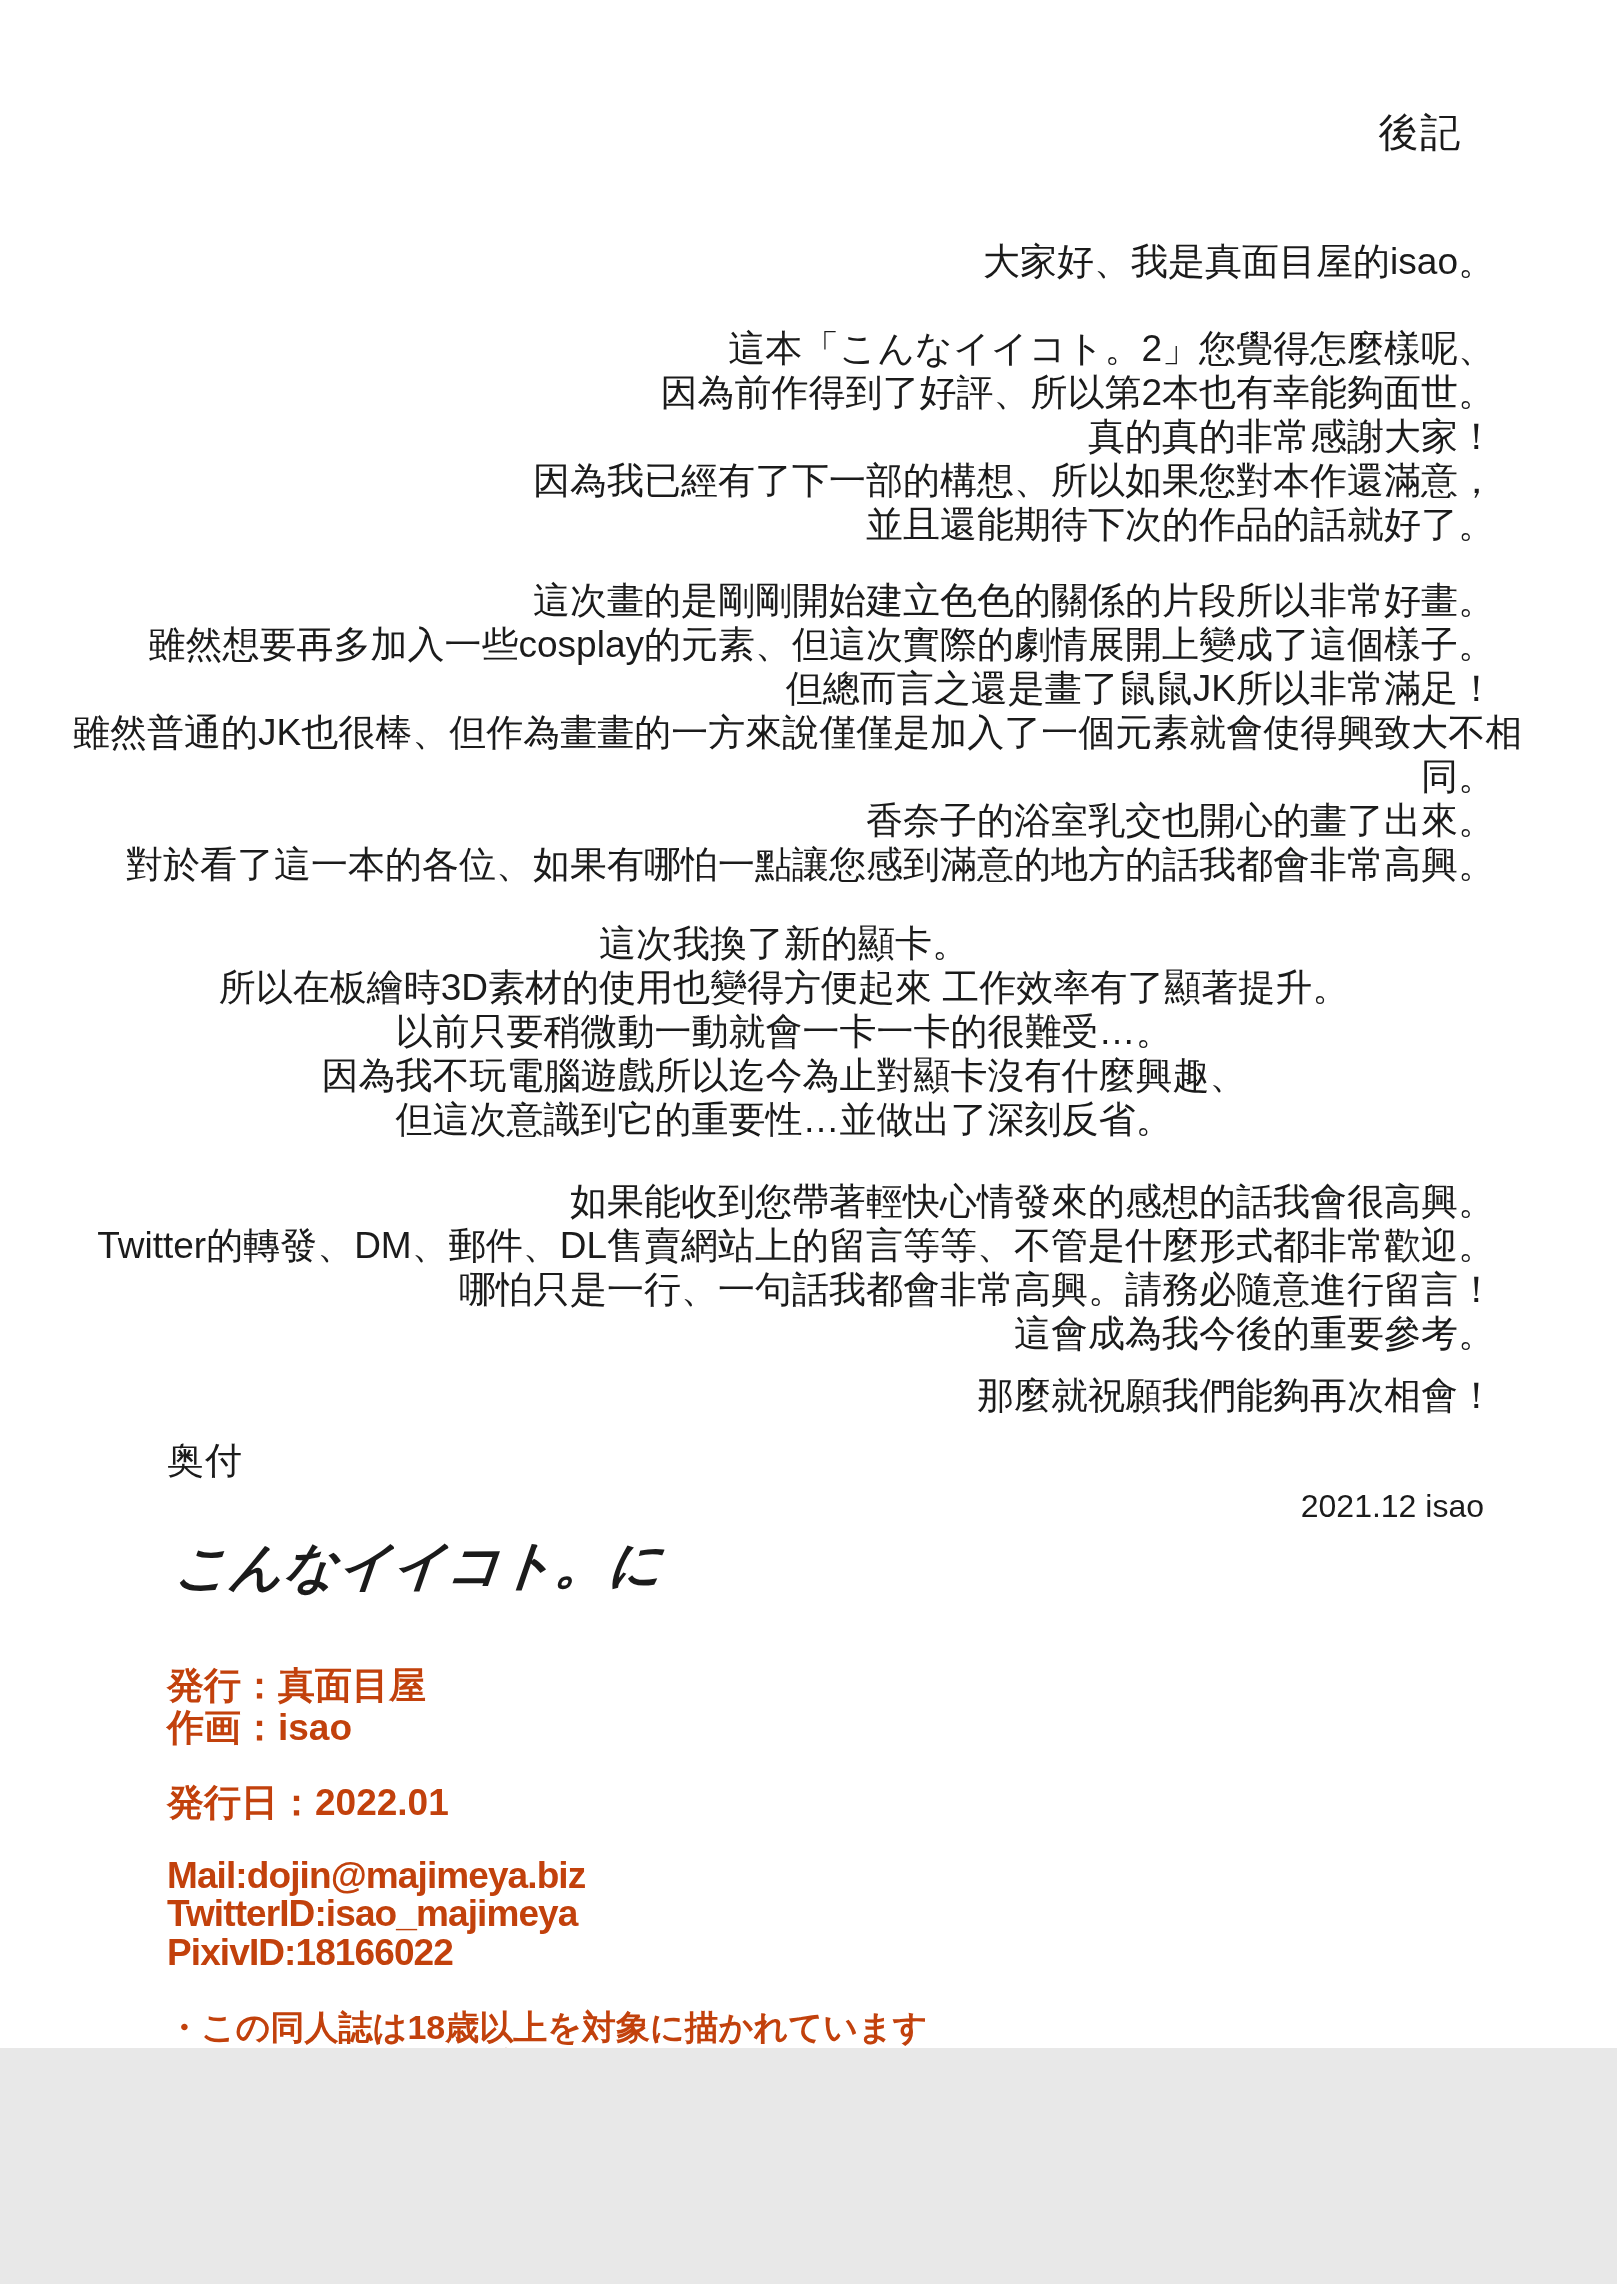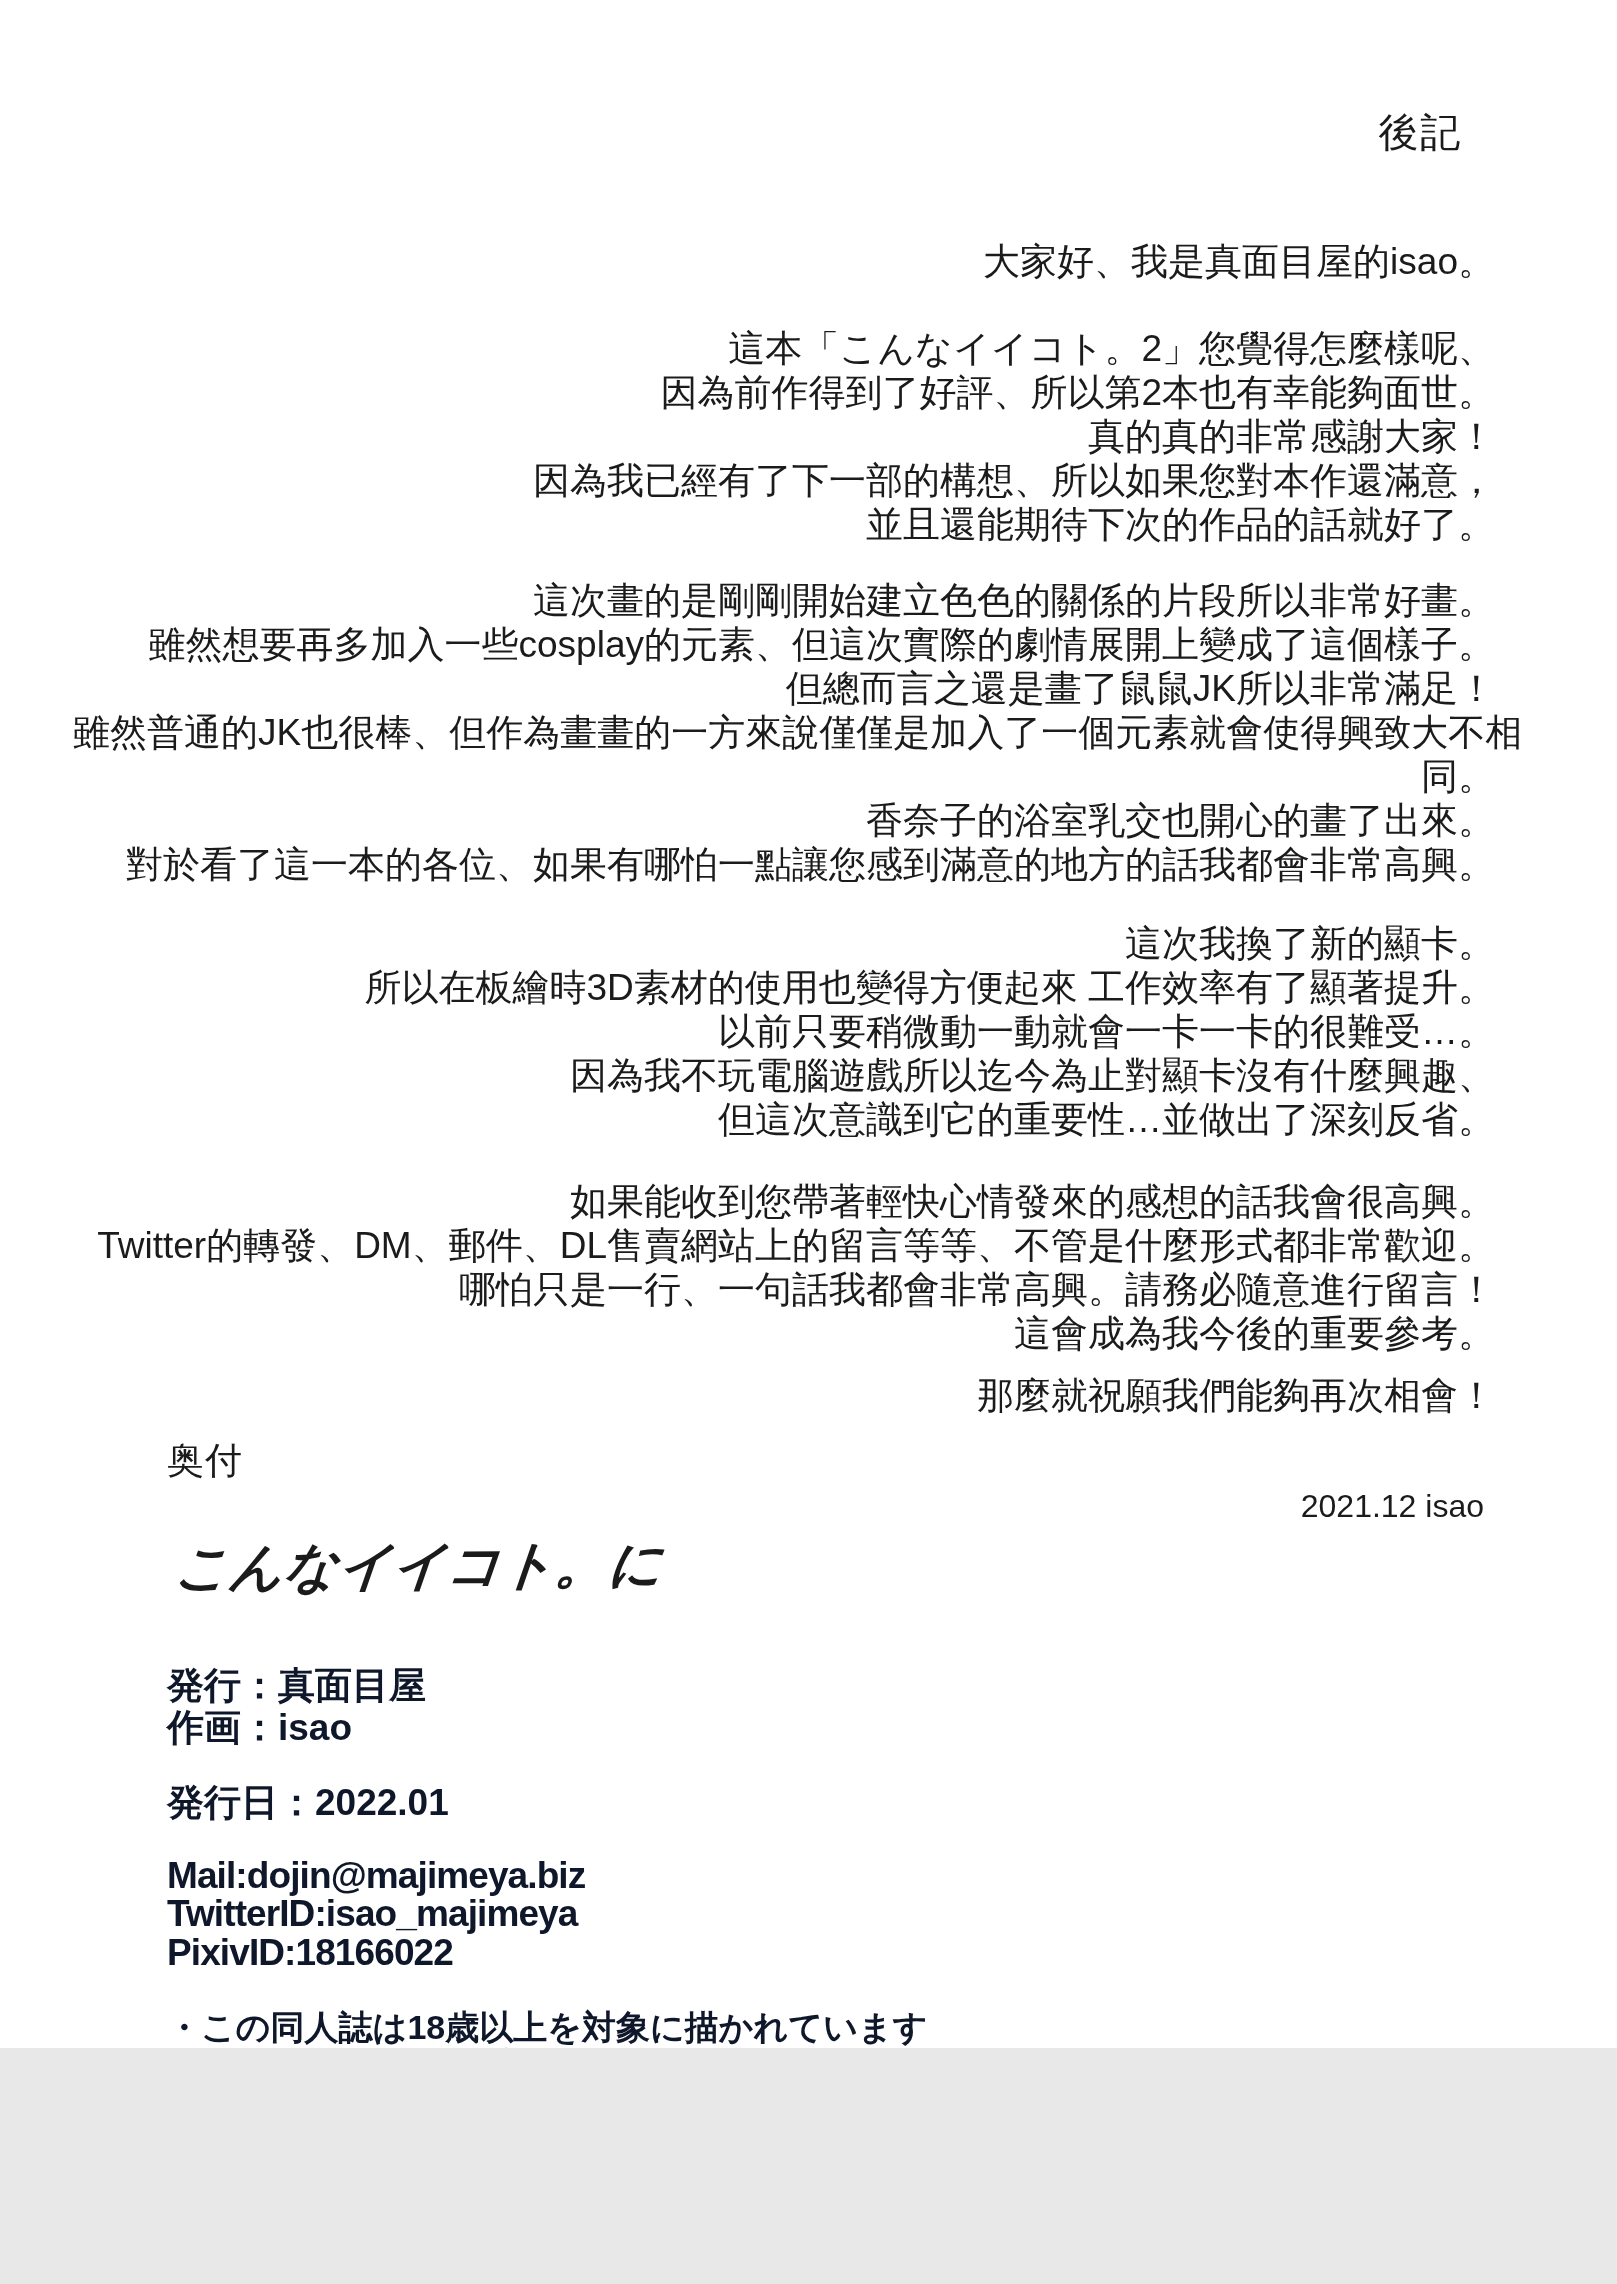--- a/index.html
+++ b/index.html
@@ -21,21 +21,21 @@
   .ta-block {
     position:absolute;
     left:73px; right:122px;
     text-align:right;
     font-size:37px; line-height:44px;margin-top:24px;
   }
   .ta-block div { white-space:nowrap; }
   .b1 { top:216px; }
   .b2 { top:303px; }
   .b3 { top:555px; }
-  .b4 { top:898px; }
+  .b4 { top:898px;text-align:center; }
   .b5 { top:1156px; }
   .b6 { top:1350px; }
   .okuzuke-heading {
     position:absolute;
     left:167px; top:1436px;
     font-size:37px; font-weight:normal;
     letter-spacing:0.9px;
   }
   .date-credit {
     position:absolute;
@@ -49,21 +49,21 @@
     font-style:italic;
     font-weight:600;
     transform:skewX(-6deg) rotate(-0.5deg);
     transform-origin:left bottom;
     white-space:nowrap;
   }
   .colophon-line {
     position:absolute;
     left:167px;
     font-size:37px; font-weight:bold;
-    color:#0f172a;
+    color:#c2410c;
     white-space:nowrap;
     letter-spacing:0;
   }
   .c-publisher { top:1661px; }
   .c-artist    { top:1703px; }
   .c-pubdate   { top:1778px; }
   .c-mail      { top:1855px; letter-spacing:-0.9px;text-align:center; }
   .c-twitter   { top:1893px; letter-spacing:-0.9px; }
   .c-pixiv     { top:1932px; letter-spacing:-0.9px; }
   .c-note1     { top:2005px; font-size:34px; }

